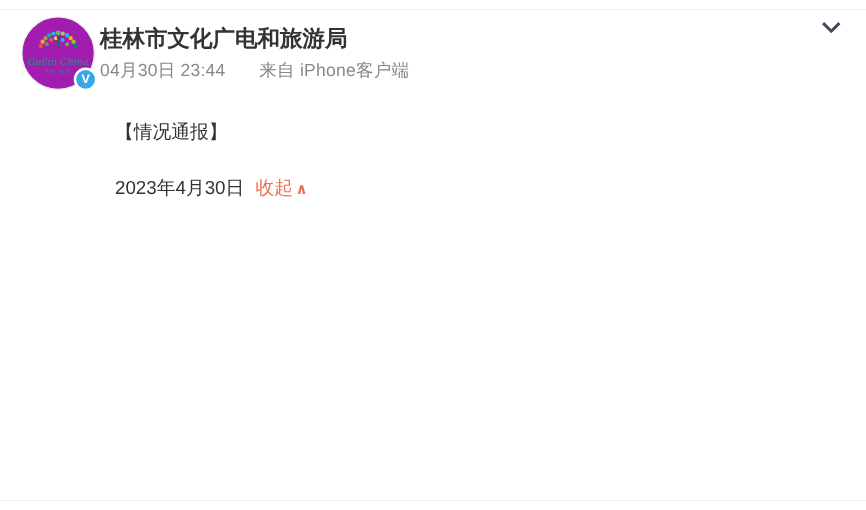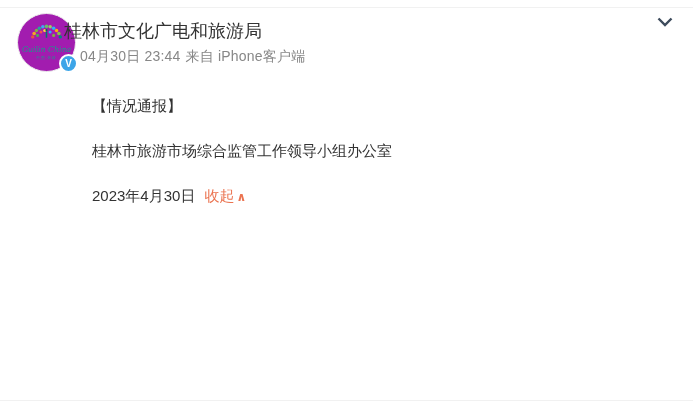--- a/index.html
+++ b/index.html
@@ -20,28 +20,28 @@
     border-radius: 50%; background: #a21caf; border: 1px solid #ededed; cursor: pointer;
   }
   .avatar svg { display: block; width: 100%; height: 100%; border-radius: 50%; }
   .verified-badge {
     position: absolute; right: -3px; bottom: -2px; width: 19px; height: 19px;
     border-radius: 50%; background: #3ca5e8; border: 2px solid #ffffff;
     color: #ffffff; font-size: 10px; font-weight: bold;
     display: flex; align-items: center; justify-content: center; line-height: 1;
   }
   .author-name {
-    position: absolute; left: 64px; top: 19px;
-    font-size: 18px; font-weight: normal; color: #333333; cursor: pointer;
+    position: absolute; left: 80px; top: 19px;
+    font-size: 18px; font-weight: bold; color: #333333; cursor: pointer;
   }
   .post-meta {
     position: absolute; left: 80px; top: 48px;
     font-size: 14px; color: #878787; letter-spacing: 0.2px;
   }
-  .post-meta .timestamp { margin-right: 5px; cursor: pointer; }
+  .post-meta .timestamp { margin-right: 27px; cursor: pointer; }
   .post-meta .source-link { cursor: pointer; }
   .menu-chevron {
     position: absolute; right: 19px; top: 15px; width: 18px; height: 14px; cursor: pointer;
     display: flex; align-items: center; justify-content: center;
   }
 
   
   .post-body {
     position: absolute; left: 74px; top: 74px; width: 596px;
     font-size: 15px; line-height: 27px; color: #333333;
@@ -96,19 +96,18 @@
   </div>
 
   <div class="menu-chevron">
     <svg width="16" height="10" viewBox="0 0 16 10" aria-hidden="true">
       <polyline points="1.5,1.5 8,8 14.5,1.5" fill="none" stroke="#3d4b5c" stroke-width="2.4"></polyline>
     </svg>
   </div>
 
   <div class="post-body">
     <p>【情况通报】</p>
-    <p class="signature">桂林市旅游市场综合监管工作领导小组办公室</p>
     <p class="date-line"><span>2023年4月30日</span><a class="collapse-link"><span>收起</span><span class="collapse-caret">∧</span></a></p>
   </div>
 
   <div class="divider divider-bottom"></div>
 
 </div>
 
 </body></html>

